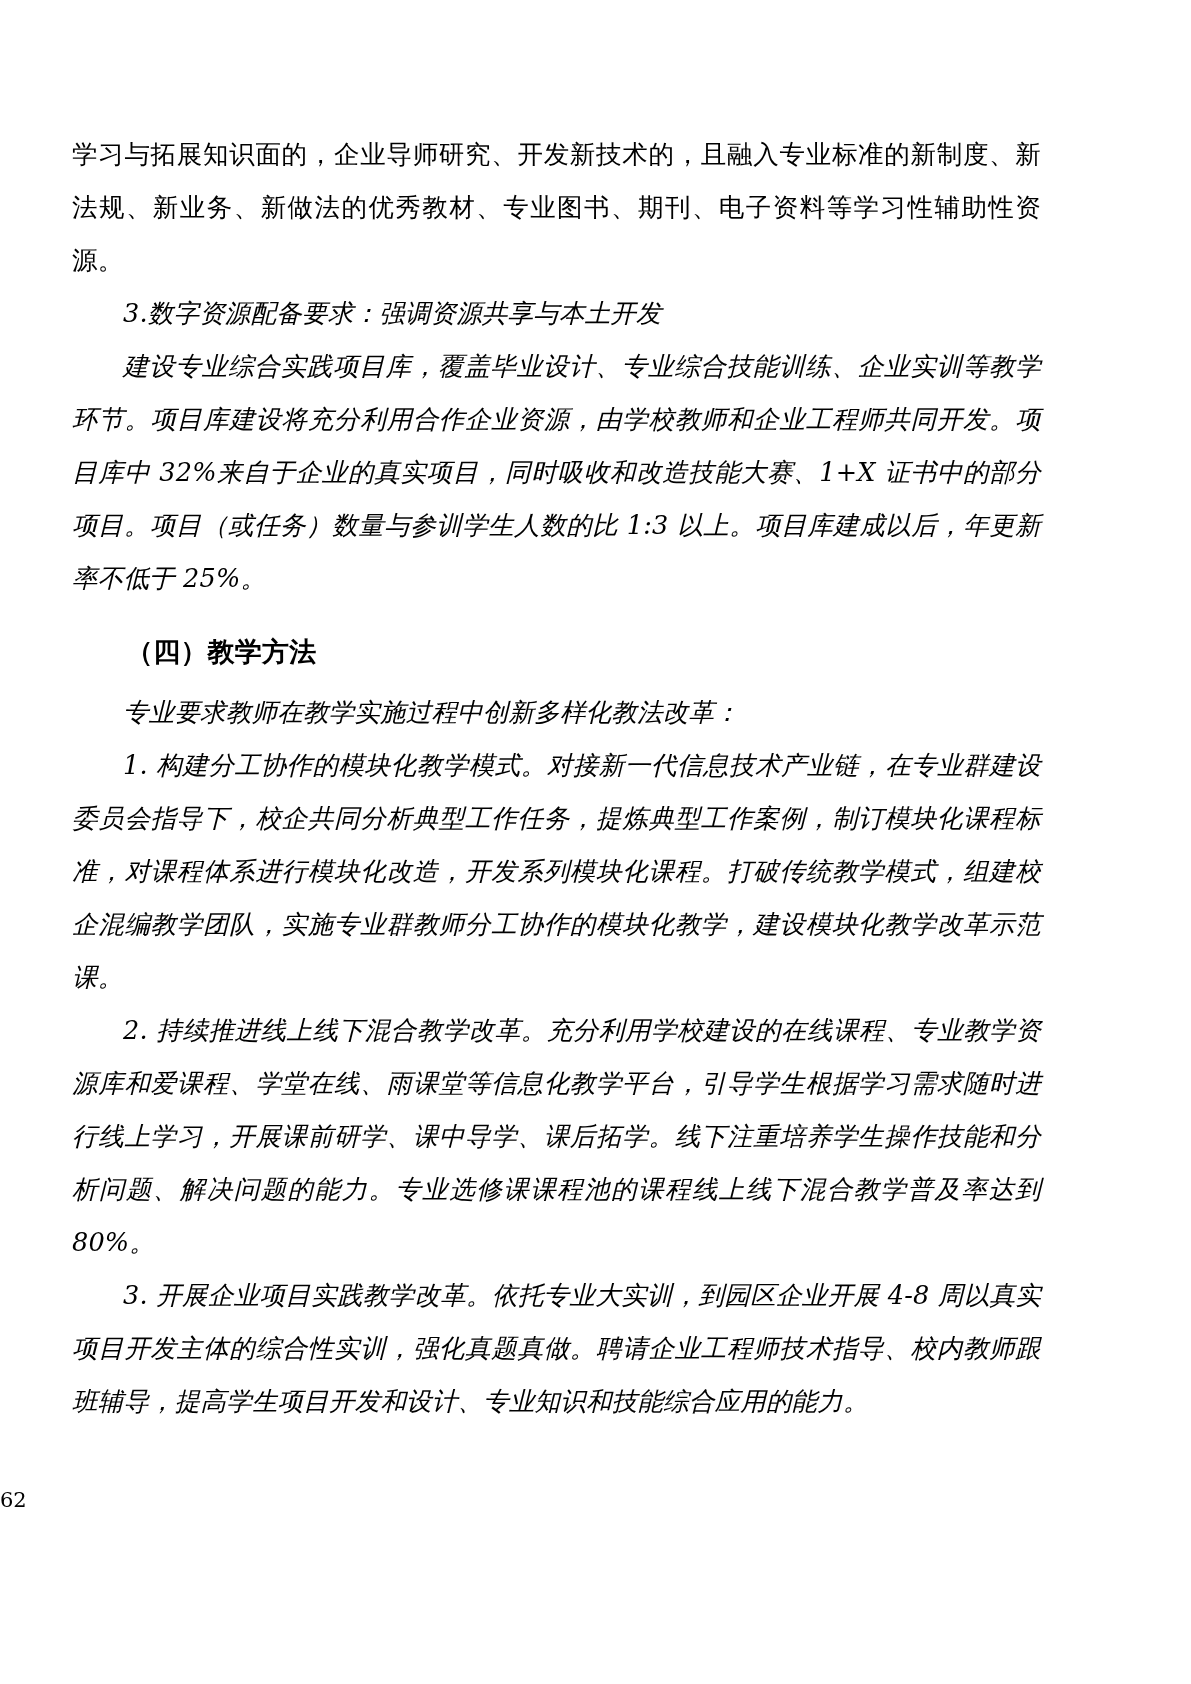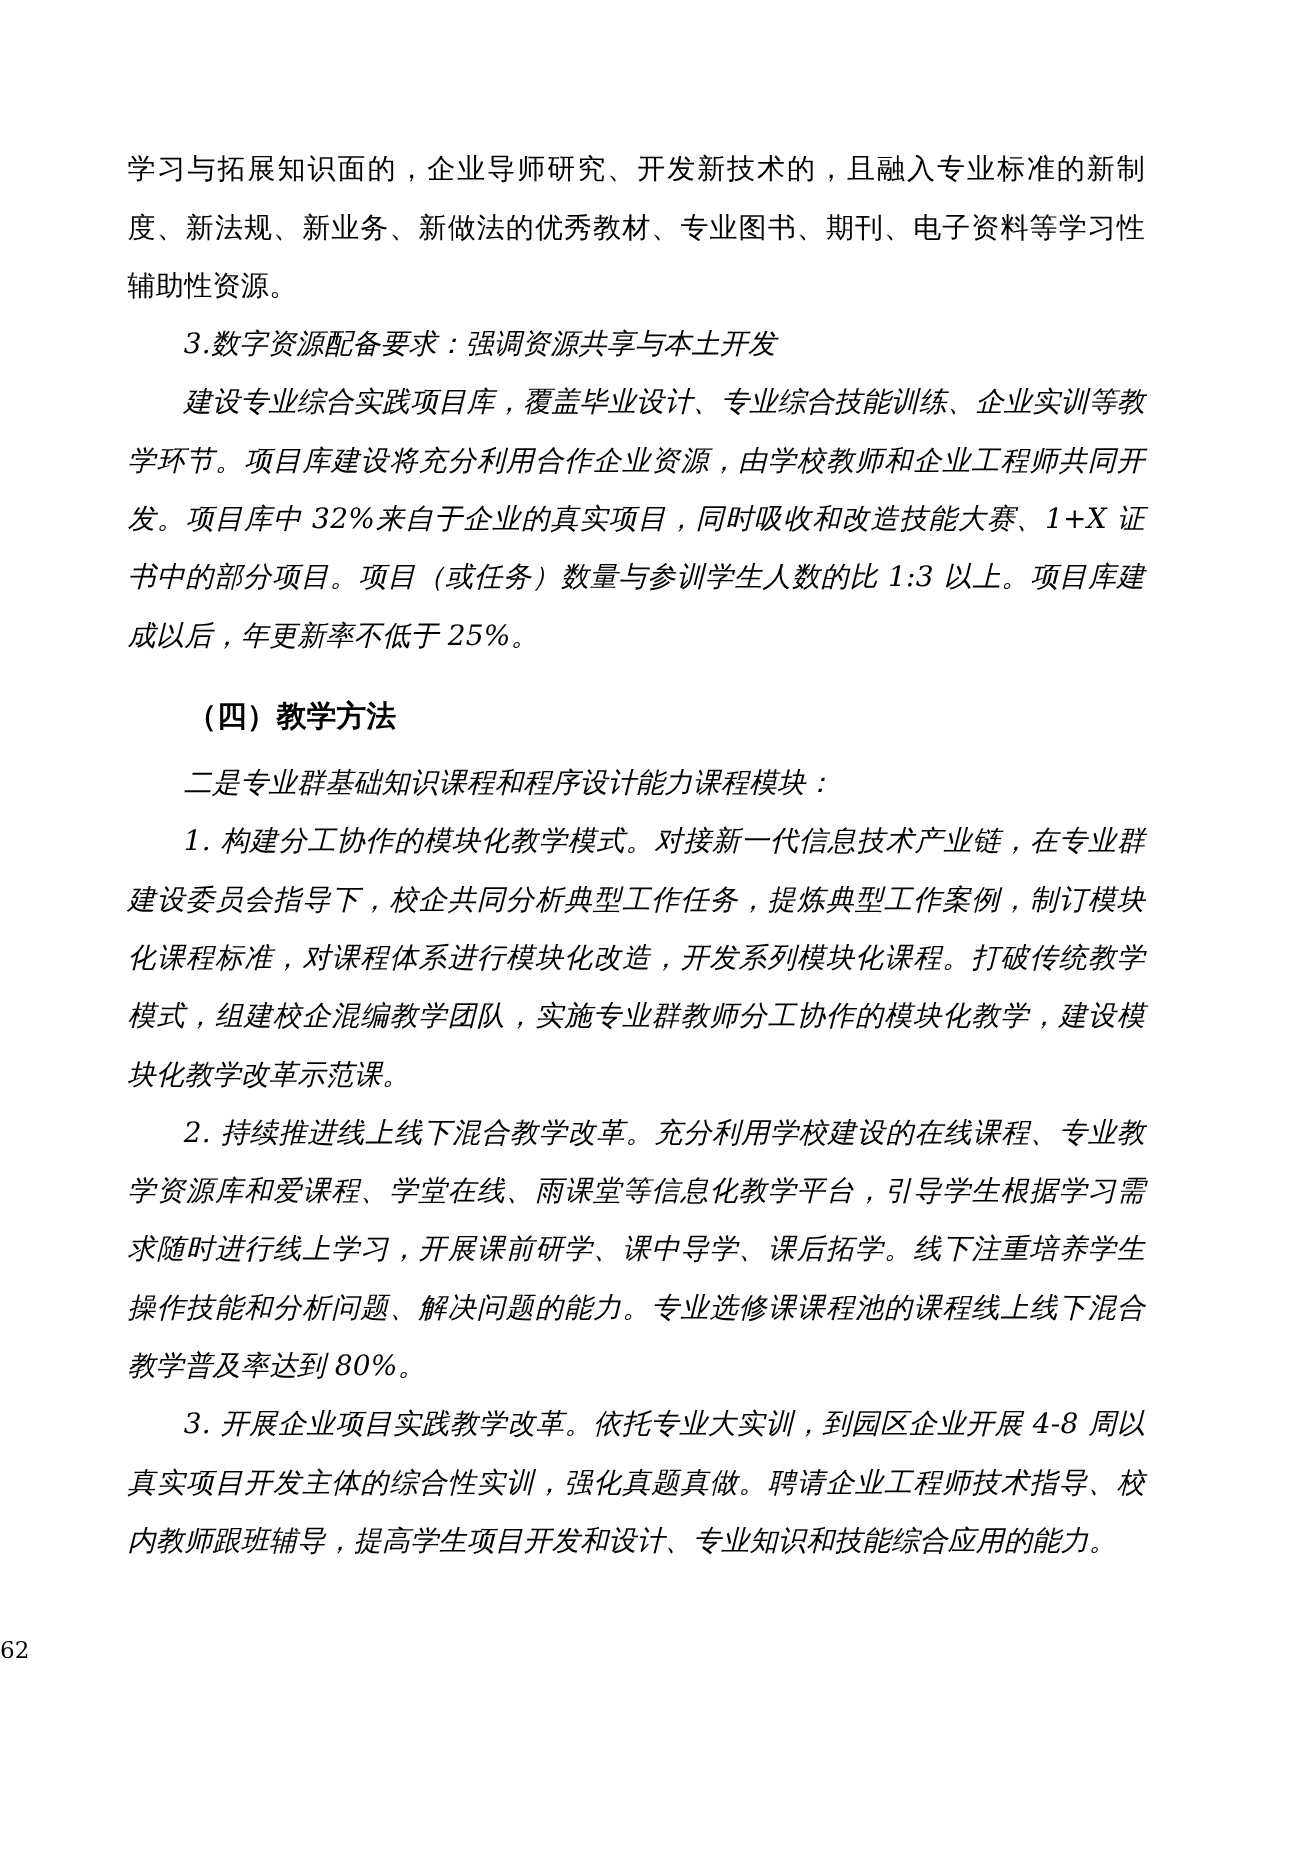--- a/index.html
+++ b/index.html
@@ -13,21 +13,21 @@
     font-family: "DejaVu Serif", "Liberation Serif", serif;
     color: #000000;
     position: relative;
     overflow: hidden;
   }
   .page {
     position: relative;
     width: 1191px;
     height: 1684px;
     box-sizing: border-box;
-    padding: 128px 150px 0 116px;
+    padding: 128px 150px 0 72px;
   }
   .doc-body {
     font-size: 25.5px;
     line-height: 53px;
     text-align: justify;
     text-justify: inter-ideograph;
     letter-spacing: 0.2px;
   }
   p {
     margin: 0;
@@ -74,21 +74,21 @@
     <p class="indent">3.数字资源配备要求：强调资源共享与本土开发</p>
 
 
     <p class="indent">建设专业综合实践项目库，覆盖毕业设计、专业综合技能训练、企业实训等教学环节。项目库建设将充分利用合作企业资源，由学校教师和企业工程师共同开发。项目库中 32%来自于企业的真实项目，同时吸收和改造技能大赛、1+X 证书中的部分项目。项目（或任务）数量与参训学生人数的比 1:3 以上。项目库建成以后，年更新率不低于 25%。</p>
 
 
     <div class="gap-small"></div>
 
     <p class="section-heading">（四）教学方法</p>
 
-    <p class="indent">二是专业群基础知识课程和程序设计能力课程模块：</p>
+    <p class="indent">专业要求教师在教学实施过程中创新多样化教法改革：</p>
 
     <p class="indent">1. 构建分工协作的模块化教学模式。对接新一代信息技术产业链，在专业群建设委员会指导下，校企共同分析典型工作任务，提炼典型工作案例，制订模块化课程标准，对课程体系进行模块化改造，开发系列模块化课程。打破传统教学模式，组建校企混编教学团队，实施专业群教师分工协作的模块化教学，建设模块化教学改革示范课。</p>
 
     <p class="indent">2. 持续推进线上线下混合教学改革。充分利用学校建设的在线课程、专业教学资源库和爱课程、学堂在线、雨课堂等信息化教学平台，引导学生根据学习需求随时进行线上学习，开展课前研学、课中导学、课后拓学。线下注重培养学生操作技能和分析问题、解决问题的能力。专业选修课课程池的课程线上线下混合教学普及率达到 80%。</p>
 
     <p class="indent">3. 开展企业项目实践教学改革。依托专业大实训，到园区企业开展 4-8 周以真实项目开发主体的综合性实训，强化真题真做。聘请企业工程师技术指导、校内教师跟班辅导，提高学生项目开发和设计、专业知识和技能综合应用的能力。</p>
 
   </div>
 
   <div class="page-number">62</div>

